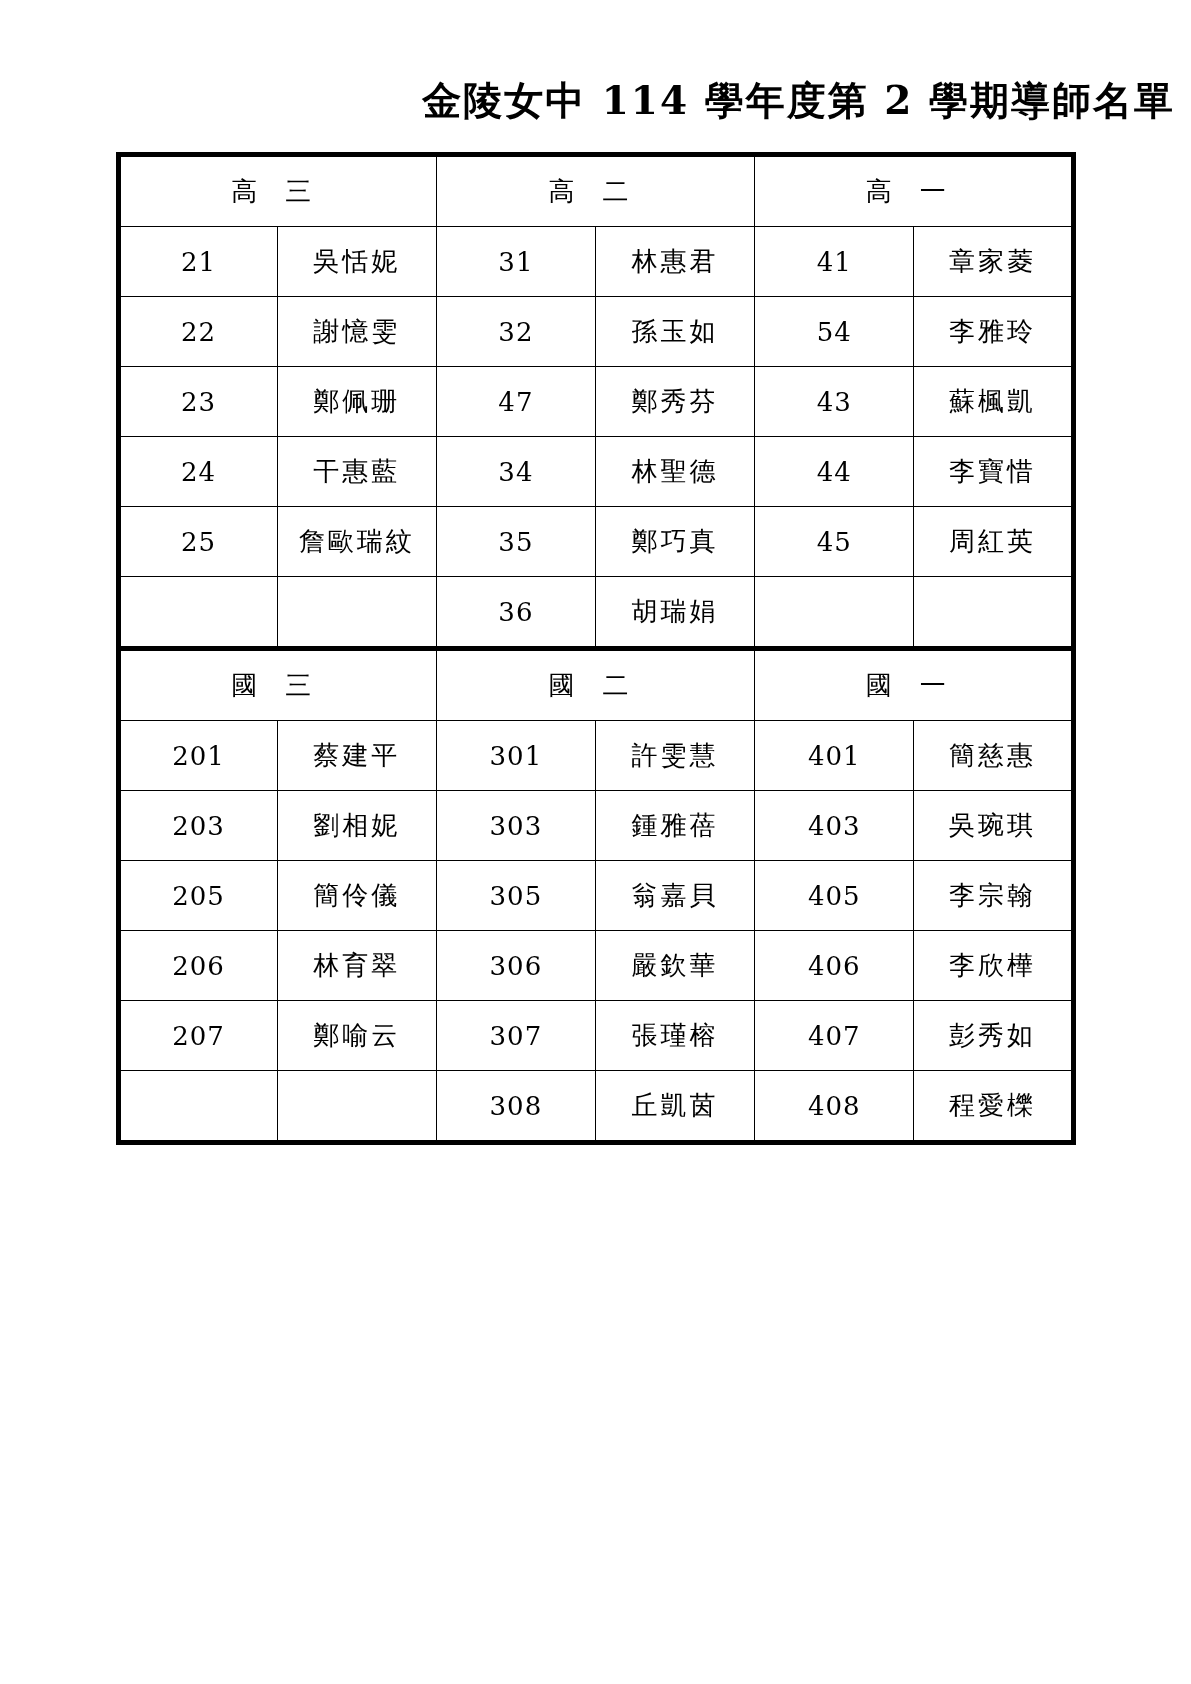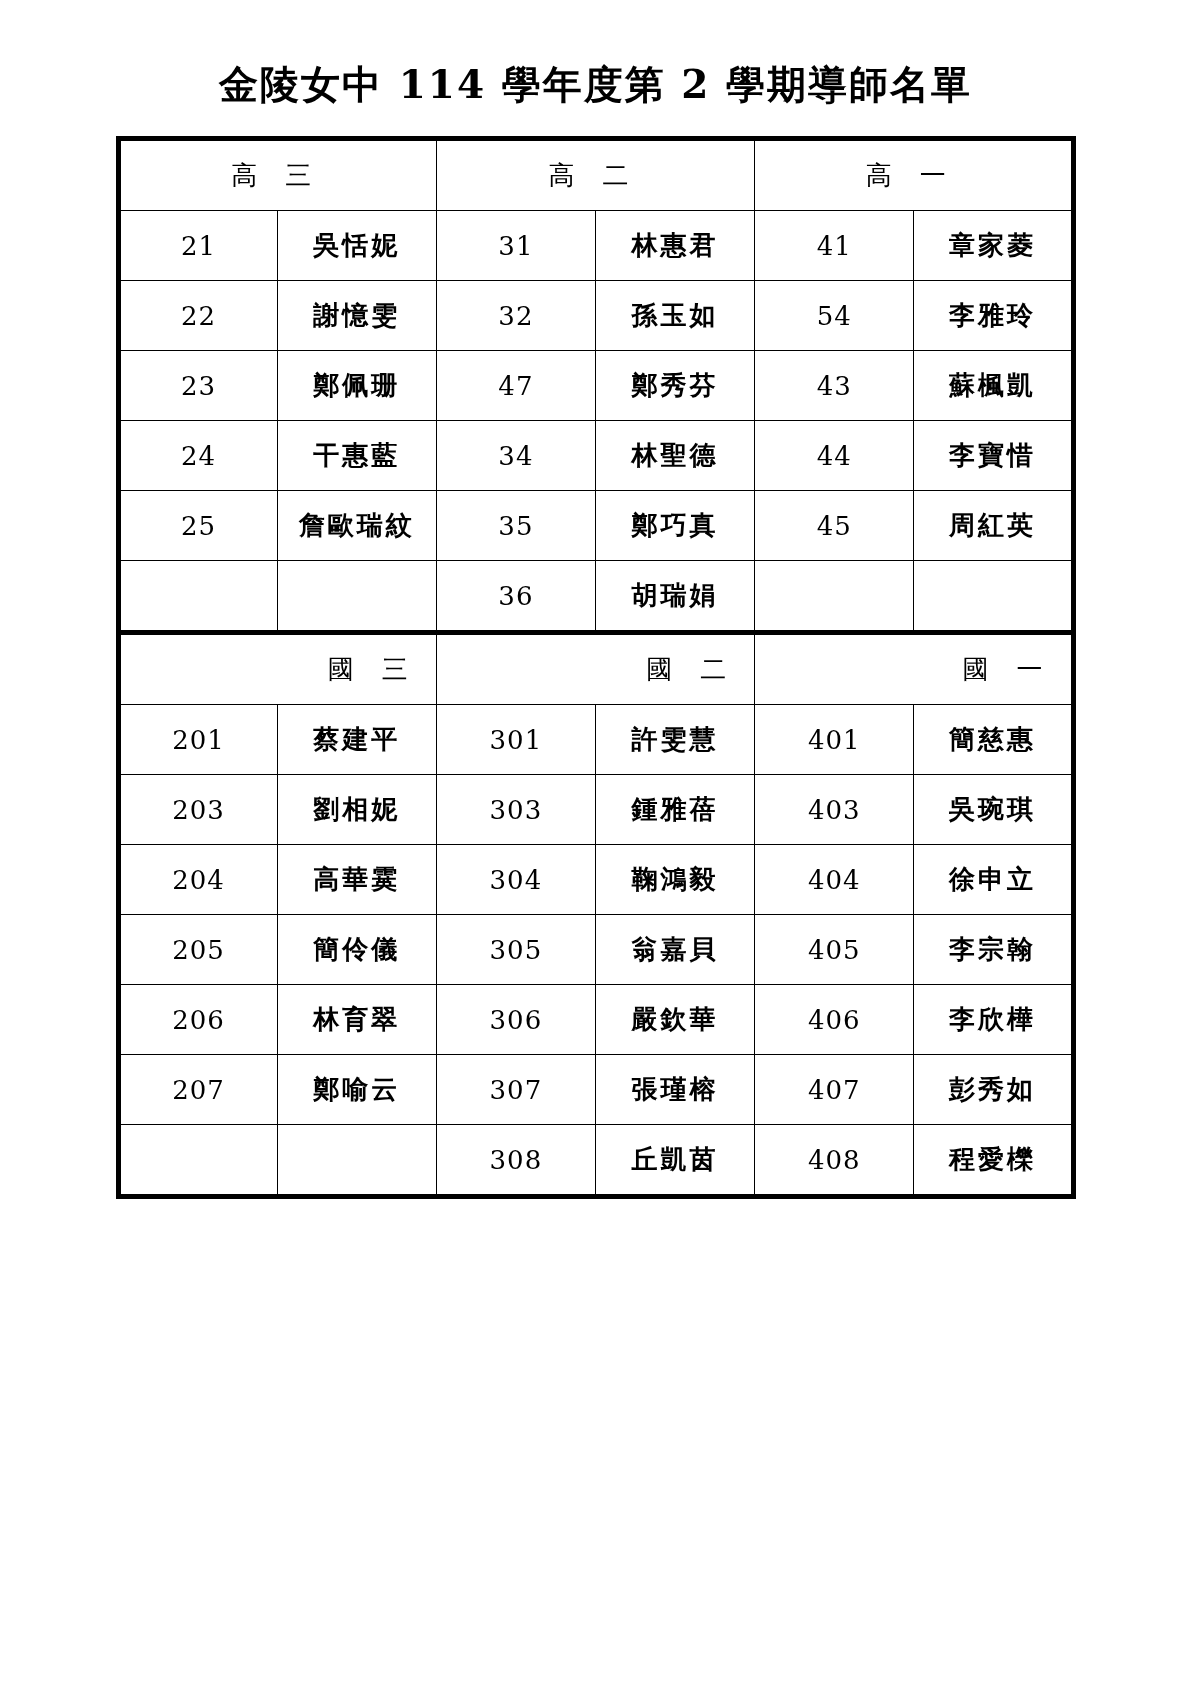--- a/index.html
+++ b/index.html
@@ -15,25 +15,25 @@
     position: relative;
   }
   .page {
     width: 1191px;
     height: 1684px;
     box-sizing: border-box;
     padding: 0;
     position: relative;
   }
   .doc-title {
-    text-align: center;
+    text-align: right;
     font-size: 39px;
     font-weight: bold;
     letter-spacing: 2px;
-    margin: 0;
+    margin: 16px;
     padding-top: 58px;
     padding-bottom: 0;
     font-family: "DejaVu Serif", "Liberation Serif", serif;
   }
   .table-wrap {
     margin: 24px auto 0 auto;
     width: 960px;
   }
   table.roster {
     border-collapse: collapse;
@@ -53,40 +53,38 @@
   }
   td.num {
     width: 90px;
     font-size: 25px;
     letter-spacing: 1px;
   }
   td.name {
     width: 230px;
     font-size: 26px;
     letter-spacing: 3px;
-    font-weight: bold;
   }
   td.grade-head {
     font-size: 28px;
     font-weight: normal;
     letter-spacing: 1px;
     height: 66px;
   }
   td.grade-head span.gh {
     display: inline-block;
     letter-spacing: 28px;
     padding-left: 14px;
   }
   
   td.sep-right {
     border-right: 5px solid #000;
   }
   tr.band-sep td {
     border-top: 5px solid #000;
-    text-align: right;
   }
   td.empty {
     height: 69px;
   }
 </style>
 </head>
 <body>
 
 <div class="page">
 
@@ -163,28 +161,20 @@
           </tr>
           <tr>
             <td class="num">203</td>
             <td class="name sep-right">劉相妮</td>
             <td class="num">303</td>
             <td class="name sep-right">鍾雅蓓</td>
             <td class="num">403</td>
             <td class="name">吳琬琪</td>
           </tr>
           <tr>
-            <td class="num">204</td>
-            <td class="name sep-right">高華霙</td>
-            <td class="num">304</td>
-            <td class="name sep-right">鞠鴻毅</td>
-            <td class="num">404</td>
-            <td class="name">徐申立</td>
-          </tr>
-          <tr>
             <td class="num">205</td>
             <td class="name sep-right">簡伶儀</td>
             <td class="num">305</td>
             <td class="name sep-right">翁嘉貝</td>
             <td class="num">405</td>
             <td class="name">李宗翰</td>
           </tr>
           <tr>
             <td class="num">206</td>
             <td class="name sep-right">林育翠</td>

